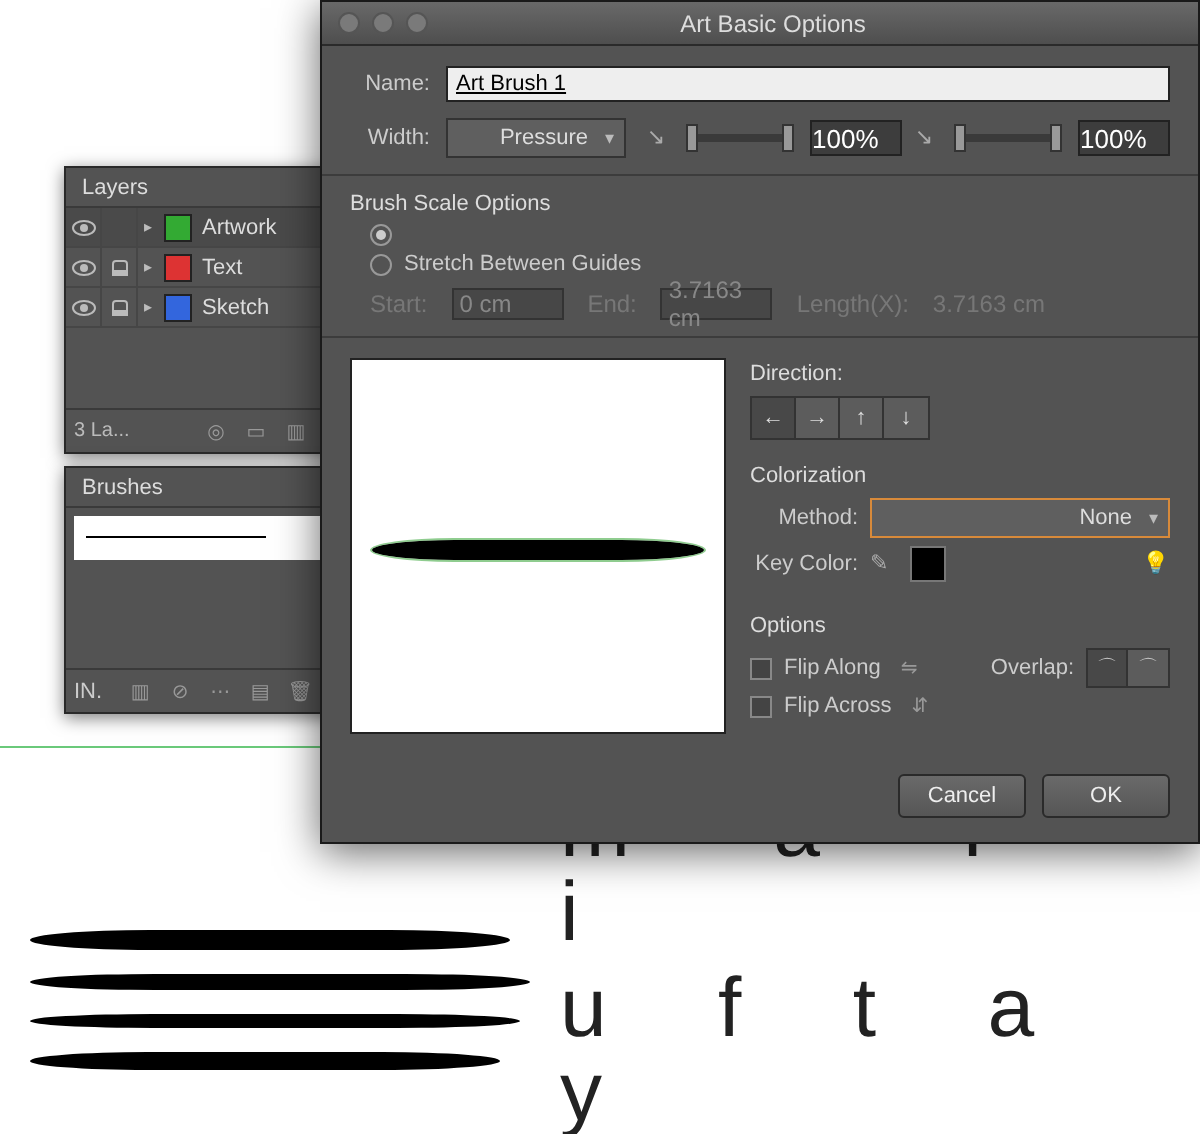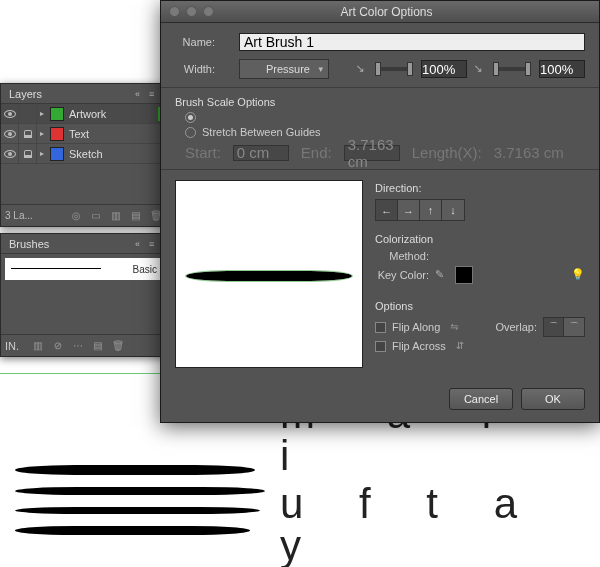--- a/index.html
+++ b/index.html
@@ -11,21 +11,21 @@
   .bg-sketch .row2 { margin-top: 6px; letter-spacing: 22px; }
   .bg-sketch .brushstrokes { position: absolute; left: 15px; bottom: 20px; width: 250px; }
   .bg-sketch .stroke { height: 8px; background: #000; border-radius: 50% / 100%; margin: 12px 0; }
   .bg-sketch .stroke:nth-child(1){ width: 240px; height:10px;}
   .bg-sketch .stroke:nth-child(2){ width: 250px; height:8px;}
   .bg-sketch .stroke:nth-child(3){ width: 245px; height:7px;}
   .bg-sketch .stroke:nth-child(4){ width: 235px; height:9px;}
   .bg-sketch .greenline { position: absolute; left:0; top:373px; width:170px; height:1px; background:#6ac97a;}
 
   
-  .panel { position: absolute; background: #535353; border: 1px solid #2a2a2a; box-shadow: 0 2px 8px rgba(0,0,0,.5); z-index: 2; }
+  .panel { position: absolute; background: #535353; border: 1px solid #2a2a2a; box-shadow: 0 2px 8px rgba(0,0,0,.5); z-index: 2; margin-left: 32px; }
   .layers-panel { left: 0; top: 83px; width: 168px; }
   .panel-tab { background: #535353; padding: 3px 8px; font-size: 11px; color: #ddd; border-bottom: 1px solid #3a3a3a; height:20px; display:flex; align-items:center; justify-content:space-between;}
   .panel-tab .tiny { display:flex; gap:4px;}
   .tiny-ic { width:10px; height:8px; color:#bbb; font-size:9px; line-height:8px;}
   .layer-row { display: flex; align-items: center; height: 20px; border-bottom: 1px solid #464646; }
   .layer-row.sel { background: #4a4a4a; }
   .vis-col, .lock-col { width: 18px; height: 100%; display: flex; align-items: center; justify-content: center; border-right: 1px solid #464646; }
   .eye { width: 12px; height: 8px; border: 1px solid #bbb; border-radius: 50%; position: relative; }
   .eye::after { content:""; position:absolute; left:3px; top:1px; width:4px; height:4px; background:#bbb; border-radius:50%; }
   .lock { width: 8px; height: 8px; border: 1px solid #bbb; border-radius: 2px 2px 0 0; border-bottom: 3px solid #bbb; }
@@ -48,38 +48,38 @@
   .brush-item::before { content:""; position:absolute; left:6px; top:10px; width:90px; height:1px; background:#000;}
   .brushes-foot { height:22px; border-top:1px solid #3a3a3a; display:flex; align-items:center; padding:0 4px; gap:6px; background:#535353;}
 
   
   .dialog { position:absolute; left:160px; top:0; right:0; width:440px; background:#535353; border:1px solid #1a1a1a; box-shadow: 0 4px 20px rgba(0,0,0,.6); z-index:5;}
   .titlebar { height:22px; background: linear-gradient(#696969,#4e4e4e); display:flex; align-items:center; border-bottom:1px solid #2a2a2a;}
   .traffic { display:flex; gap:6px; padding-left:8px;}
   .tl { width:11px; height:11px; border-radius:50%; background:#7a7a7a; border:1px solid #555;}
   .titlebar .title { flex:1; text-align:center; font-size:12px; color:#ddd; padding-right:40px;}
   .dlg-body { padding: 10px 14px; }
-  .form-row { display:flex; align-items:center; margin-bottom:8px; gap:24px;}
+  .form-row { display:flex; align-items:center; margin-bottom:8px; gap:8px;}
   .form-row label { width:40px; text-align:right; color:#ccc; font-size:11px;}
-  .text-input { flex:1; height:18px; background:#eee; border:1px solid #222; color:#000; padding:0 4px; font-size:14px;}
+  .text-input { flex:1; height:18px; background:#eee; border:1px solid #222; color:#000; padding:0 4px; font-size:11px;text-decoration:underline;}
   .dropdown { height:20px; background:#5f5f5f; border:1px solid #333; color:#ddd; padding:0 18px 0 6px; font-size:11px; display:flex; align-items:center; position:relative; min-width:90px;justify-content:flex-end;}
   .dropdown::after { content:"▾"; position:absolute; right:5px; font-size:9px; color:#bbb;}
   .dropdown.highlight { border:1px solid #d88a3a;}
   .slider-wrap { flex:1; display:flex; align-items:center; gap:4px;}
   .slider { flex:1; height:4px; background:#3a3a3a; position:relative; margin:0 4px;}
   .slider .thumb { position:absolute; top:-5px; width:6px; height:14px; background:#999; border:1px solid #333;}
   .slider .thumb.l { left:0;} .slider .thumb.r { right:0;}
   .pct { width:46px; height:18px; background:#3d3d3d; border:1px solid #222; color:#fff; font-size:13px; display:flex; align-items:center; justify-content:flex-start; padding-right:3px;}
   .link-ic { width:14px; height:14px; color:#aaa; font-size:11px; text-align:center;}
 
   .section-title { color:#ddd; font-size:11px; margin: 6px 0 4px 0;}
   .radio-row { display:flex; align-items:center; gap:6px; margin:3px 0 3px 10px; color:#ccc; font-size:11px;}
   .radio { width:11px; height:11px; border-radius:50%; border:1px solid #999; display:flex; align-items:center; justify-content:center;}
   .radio.on::after { content:""; width:5px; height:5px; border-radius:50%; background:#ccc;}
-  .dim-row { display:flex; gap:12px; margin:6px 0 0 10px; color:#777; font-size:15px; align-items:center;}
+  .dim-row { display:flex; gap:12px; margin:6px 0 0 10px; color:#777; font-size:12px; align-items:center;}
   .dim-field { width:56px; height:16px; background:#474747; border:1px solid #333; color:#888; padding:0 3px; display:flex; align-items:center;}
 
   .lower { display:flex; gap:12px; margin-top:10px;}
   .preview { width:188px; height:188px; background:#fff; border:1px solid #222; position:relative;}
   .preview .stroke-prev { position:absolute; left:10px; right:10px; top:90px; height:10px; background:#000; border-radius:50%/100%;}
   .preview .stroke-prev::after{ content:""; position:absolute; inset:-1px; border:1px solid #4a4; border-radius:50%/100%; opacity:.6;}
   .right-col { flex:1; display:flex; flex-direction:column; gap:8px;}
   .group { border-top:0; padding:2px 0;}
   .group-title { color:#ddd; font-size:11px; margin-bottom:5px;}
   .arrow-btns { display:flex; gap:0; border:1px solid #333; width:fit-content;}
@@ -201,21 +201,21 @@
   </div>
 </div>
 
 <div class="dialog">
   <div class="titlebar">
     <div class="traffic">
       <div class="tl"></div>
       <div class="tl"></div>
       <div class="tl"></div>
     </div>
-    <div class="title">Art Color Options</div>
+    <div class="title">Art Basic Options</div>
   </div>
   <div class="dlg-body">
     <div class="form-row">
       <label>Name:</label>
       <input class="text-input" value="Art Brush 1" style="">
     </div>
     <div class="form-row">
       <label>Width:</label>
       <div class="dropdown">
           <span>Pressure</span>
@@ -269,20 +269,23 @@
             <div class="arrow-btn active">←</div>
             <div class="arrow-btn">→</div>
             <div class="arrow-btn">↑</div>
             <div class="arrow-btn">↓</div>
           </div>
         </div>
         <div class="group">
           <div class="group-title">Colorization</div>
           <div class="kv-row">
             <span class="klabel">Method:</span>
+            <div class="dropdown highlight" style="flex:1">
+                <span>None</span>
+              </div>
           </div>
           <div class="kv-row">
             <span class="klabel">Key Color:</span>
             <span class="eyedrop">✎</span>
             <div class="color-chip"></div>
             <span class="bulb">💡</span>
           </div>
         </div>
         <div class="group">
           <div class="group-title">Options</div>

